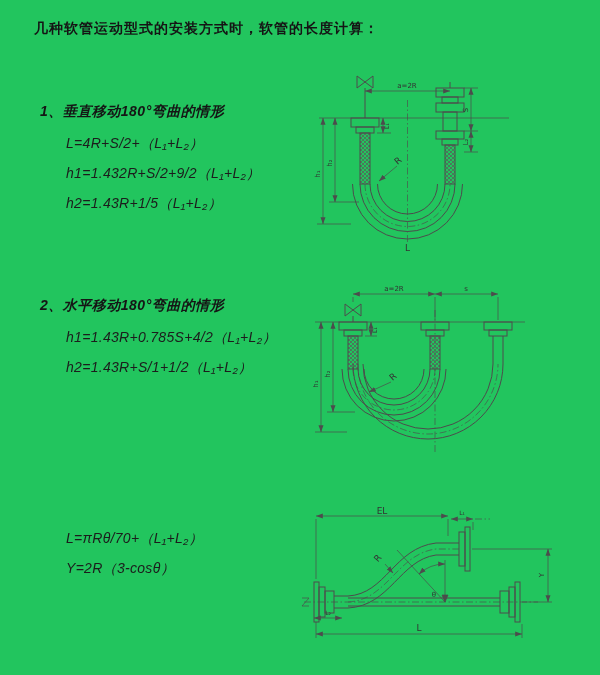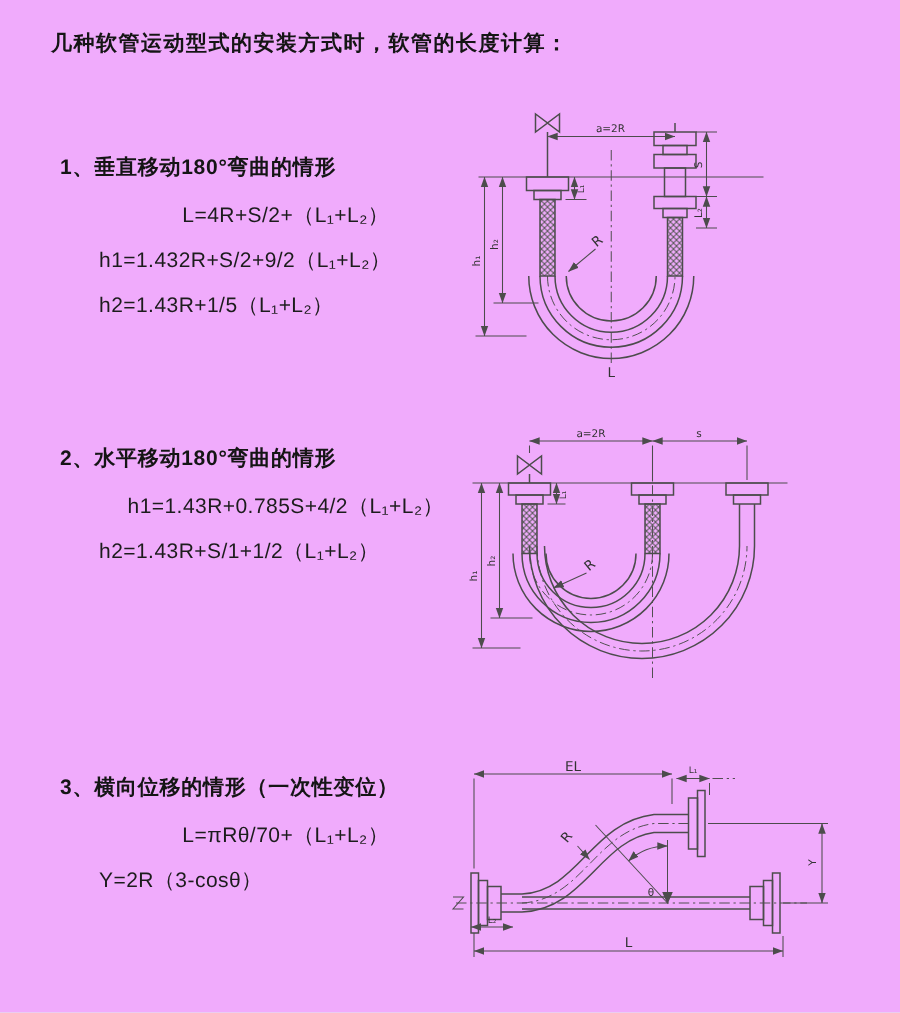--- a/index.html
+++ b/index.html
@@ -1,24 +1,24 @@
 <!DOCTYPE html>
 <html><head>
 <meta charset="utf-8">
 <style>
   html,body{margin:0;padding:0;background:#e8e8e8;}
-  .page{position:relative;width:600px;height:675px;background:#f0abfc;
+  .page{position:relative;width:600px;height:675px;background:#22c55e;
         font-family:"Liberation Sans","DejaVu Sans",sans-serif;overflow:hidden;margin:0 auto;}
   .title{position:absolute;left:34px;top:20px;font-size:14px;font-weight:700;
          color:#151515;letter-spacing:1px;}
-  .sec{position:absolute;left:40px;width:275px;}
+  .sec{position:absolute;left:40px;width:275px;font-style:italic;}
   .sec-head{margin:0;font-size:14px;font-weight:700;color:#151515;letter-spacing:.5px;}
   .formula{margin:0;padding-left:26px;font-size:14px;color:#1c1c1c;line-height:30px;
            letter-spacing:.3px;white-space:nowrap;}
-  .sec .formula:first-of-type{margin-top:7px;text-align:center;}
+  .sec .formula:first-of-type{margin-top:7px;}
   .diag{position:absolute;}
   .ln{stroke:#4c4c4c;fill:none;stroke-width:1;}
   .dim{stroke-width:.7;}
   .cl{stroke-width:.65;stroke-dasharray:7 2.5 1.5 2.5;}
   .tl{font-family:"DejaVu Sans",sans-serif;font-size:7px;fill:#333;stroke:none;}
   .big{font-size:9px;}
   .sm{font-size:6px;}
 </style>
 </head>
 <body>
@@ -34,21 +34,20 @@
     <p class="formula">h2=1.43R+1/5（L₁+L₂）</p>
   </section>
 
   <section class="sec" style="top:297px">
     <h2 class="sec-head">2、水平移动180°弯曲的情形</h2>
     <p class="formula">h1=1.43R+0.785S+4/2（L₁+L₂）</p>
     <p class="formula">h2=1.43R+S/1+1/2（L₁+L₂）</p>
   </section>
 
   <section class="sec" style="top:516px">
-    <h2 class="sec-head">3、横向位移的情形（一次性变位）</h2>
     <p class="formula">L=πRθ/70+（L₁+L₂）</p>
     <p class="formula">Y=2R（3-cosθ）</p>
   </section>
 
   <svg class="diag" style="left:313px;top:74px" width="200" height="180" viewBox="0 0 200 180">
     <defs>
       <marker id="d1a" viewBox="0 0 7 7" refX="6.8" refY="3.5" markerWidth="7" markerHeight="7" markerUnits="userSpaceOnUse" orient="auto-start-reverse">
         <path d="M0,1 L7,3.5 L0,6 z" fill="#4c4c4c"></path>
       </marker>
       <pattern id="d1h" width="4" height="4" patternUnits="userSpaceOnUse">

